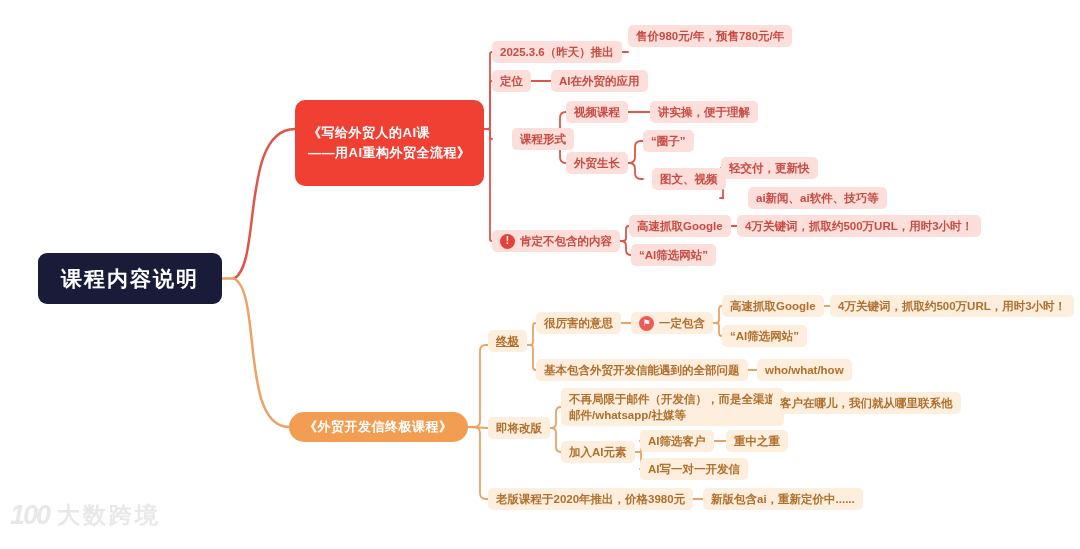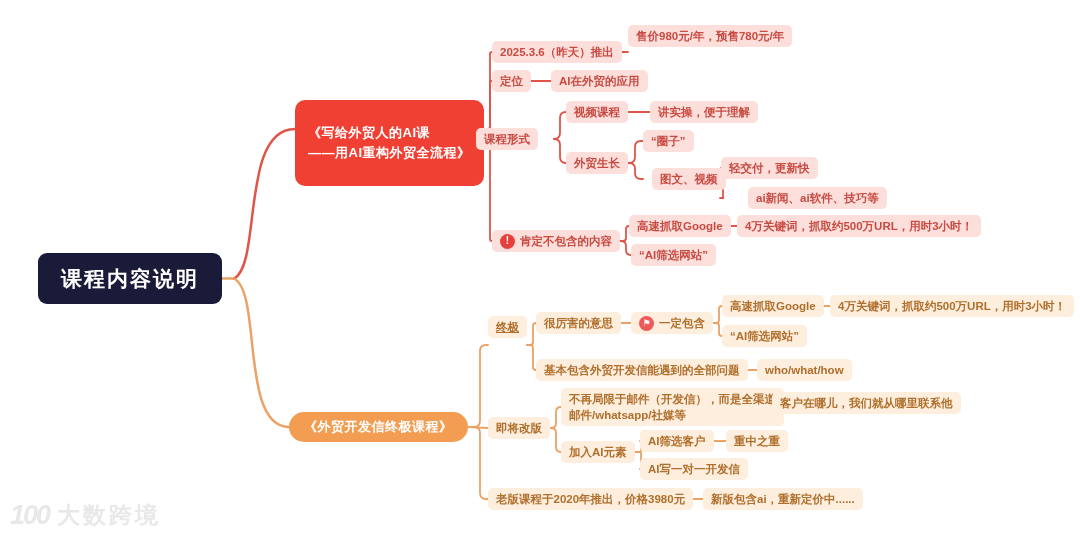--- a/index.html
+++ b/index.html
@@ -103,21 +103,21 @@
   </div>
   <div class="node r" style="left:628px;top:25px;">
     <span>售价980元/年，预售780元/年</span>
   </div>
   <div class="node r" style="left:492px;top:70px;">
     <span>定位</span>
   </div>
   <div class="node r" style="left:551px;top:70px;">
     <span>AI在外贸的应用</span>
   </div>
-  <div class="node r" style="left:476px;top:128px;">
+  <div class="node r" style="left:512px;top:128px;">
     <span>课程形式</span>
   </div>
   <div class="node r" style="left:566px;top:101px;">
     <span>视频课程</span>
   </div>
   <div class="node r" style="left:650px;top:101px;">
     <span>讲实操，便于理解</span>
   </div>
   <div class="node r" style="left:566px;top:152px;">
     <span>外贸生长</span>
@@ -144,21 +144,21 @@
   <div class="node r" style="left:737px;top:215px;">
     <span>4万关键词，抓取约500万URL，用时3小时！</span>
   </div>
   <div class="node r" style="left:631px;top:244px;">
     <span>“AI筛选网站”</span>
   </div>
 
   <div class="node main-orange" style="left:289px;top:412px;">
     <span>《外贸开发信终极课程》</span>
   </div>
-  <div class="node o" style="left:488px;top:316px;text-decoration:underline;">
+  <div class="node o" style="left:488px;top:330px;text-decoration:underline;">
     <span>终极</span>
   </div>
   <div class="node o" style="left:536px;top:312px;">
     <span>很厉害的意思</span>
   </div>
   <div class="node o" style="left:631px;top:312px;">
     <span class="badge flag">⚑</span>
     <span>一定包含</span>
   </div>
   <div class="node o" style="left:722px;top:295px;">

